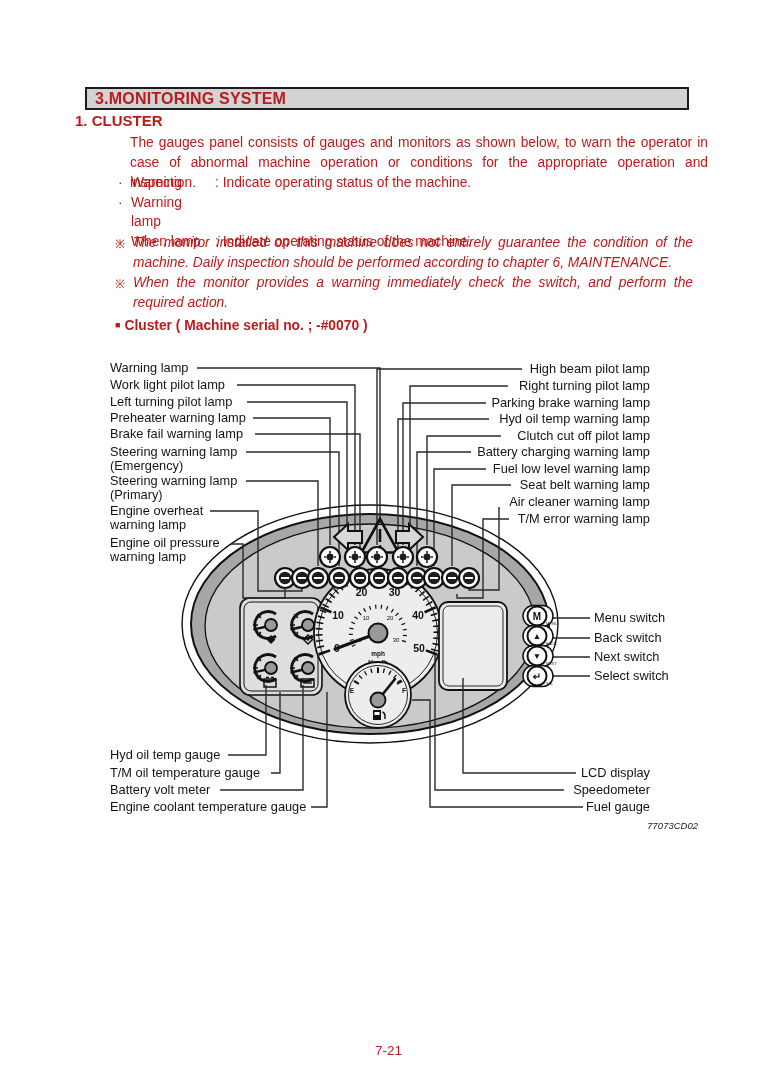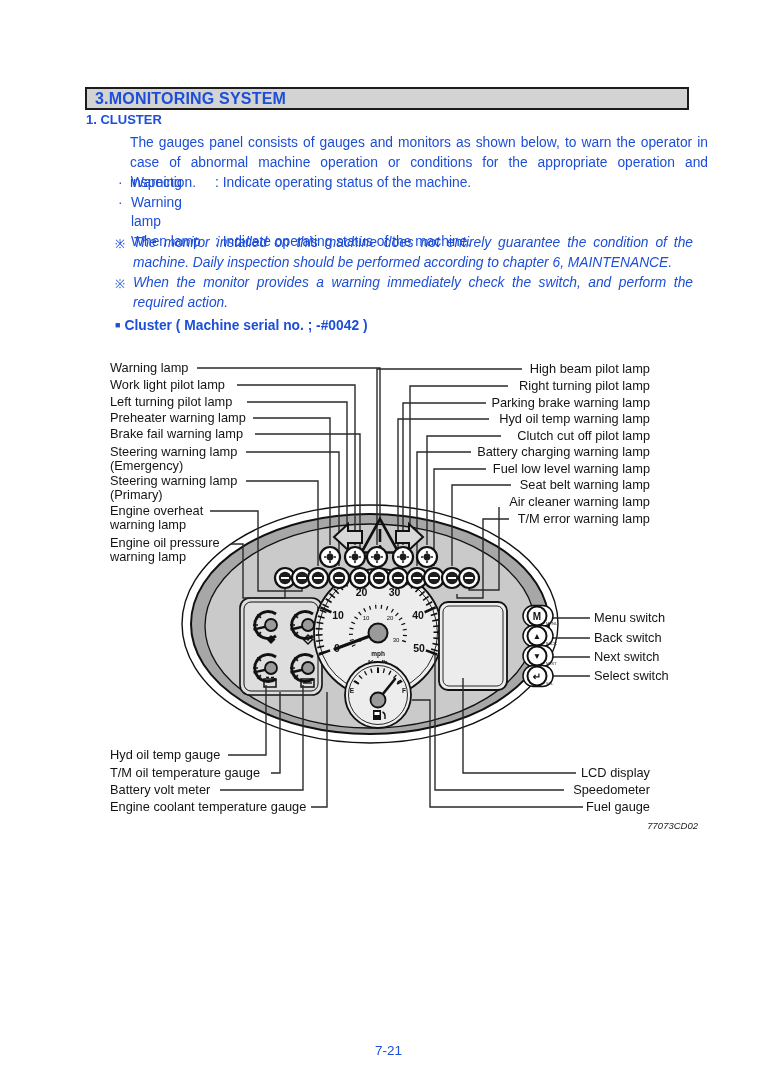--- a/index.html
+++ b/index.html
@@ -1,21 +1,21 @@
 <!DOCTYPE html>
 <html><head>
 <meta charset="utf-8">
 <style>
   html,body{margin:0;padding:0;background:#e9e9e9;}
   .page{position:relative;width:777px;height:1071px;background:#ffffff;
-        font-family:"Liberation Sans",sans-serif;color:#1d4ed8;overflow:hidden;}
+        font-family:"Liberation Sans",sans-serif;color:#b91c1c;overflow:hidden;}
   .header-box{position:absolute;left:85px;top:87px;width:592px;height:19px;
         background:#d3d3d3;border:2px solid #1c1c1c;display:flex;align-items:center;
         padding-left:8px;font-size:16px;font-weight:bold;letter-spacing:.2px;}
-  .section-title{position:absolute;left:86px;top:112px;font-size:13px;font-weight:bold;}
+  .section-title{position:absolute;left:75px;top:112px;font-size:15px;font-weight:bold;}
   .intro{position:absolute;left:122px;top:133px;width:578px;font-size:13.8px;
         line-height:20px;text-align:justify;margin-left:8px;}
   .bullets{position:absolute;left:118px;top:173px;width:575px;}
   .bullet{display:flex;font-size:13.8px;line-height:19.5px;}
   .bullet .dot{width:13px;flex:none;}
   .bullet .term{width:84px;flex:none;}
   .notes{position:absolute;left:115px;top:233px;width:578px;}
   .note{display:flex;font-size:13.8px;line-height:20px;}
   .note .marker{width:18px;flex:none;font-size:12px;padding-top:1px;}
   .note .ntext{flex:1;text-align:justify;font-style:italic;}
@@ -73,21 +73,21 @@
       <span class="ntext">The monitor installed on this machine does not entirely guarantee the condition of the machine.  Daily inspection should be performed according to chapter 6, MAINTENANCE.</span>
     </div>
     <div class="note">
       <span class="marker">※</span>
       <span class="ntext">When the monitor provides a warning immediately check the switch, and perform the required action.</span>
     </div>
   </div>
 
   <div class="caption">
     <span class="marker">■</span>
-    <span>Cluster ( Machine serial no. ; -#0042 )</span>
+    <span>Cluster ( Machine serial no. ; -#0070 )</span>
   </div>
 
   <svg class="diagram" width="630" height="490" viewBox="0 0 630 490">
     <defs>
       <g id="lamp">
         <circle r="10" fill="#ffffff" stroke="#111" stroke-width="2.2"></circle>
         <circle r="6.2" fill="#1d1d1d"></circle>
         <rect x="-4" y="-1" width="8" height="2" fill="#ffffff"></rect>
       </g>
       <g id="lamp2">

